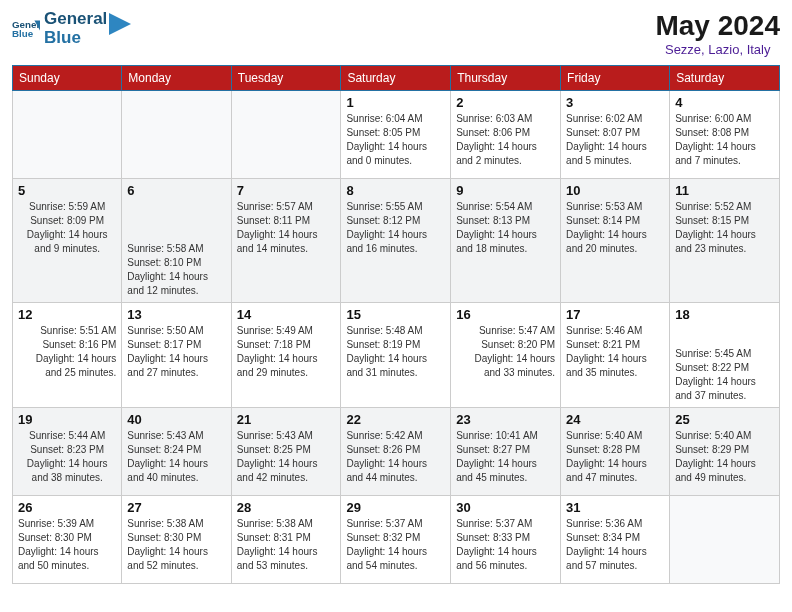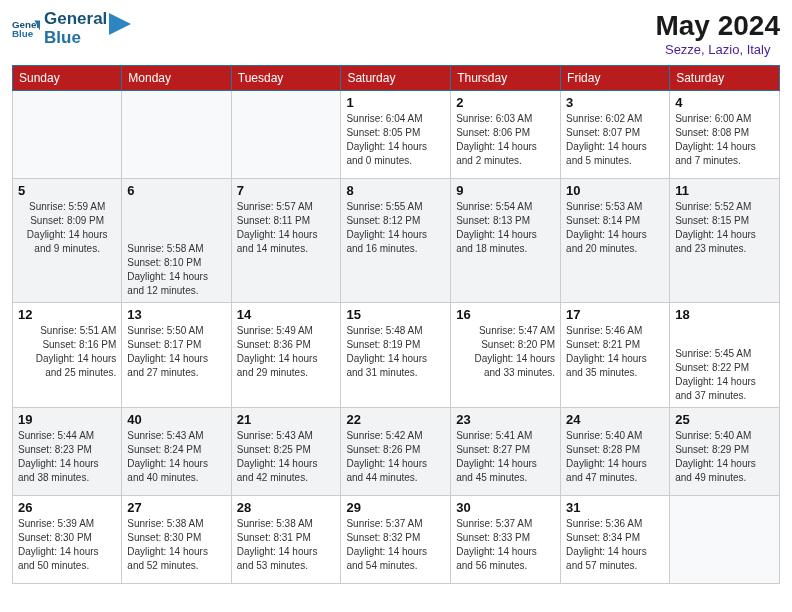--- a/index.html
+++ b/index.html
@@ -215,21 +215,21 @@
           <td>
             <div class="day-number">13</div>
             <div class="day-info" style="white-space: pre-line;">Sunrise: 5:50 AM
 Sunset: 8:17 PM
 Daylight: 14 hours
 and 27 minutes.</div>
           </td>
           <td>
             <div class="day-number">14</div>
             <div class="day-info" style="white-space: pre-line;">Sunrise: 5:49 AM
-Sunset: 8:36 PM
+Sunset: 7:18 PM
 Daylight: 14 hours
 and 29 minutes.</div>
           </td>
           <td>
             <div class="day-number">15</div>
             <div class="day-info" style="white-space: pre-line;">Sunrise: 5:48 AM
 Sunset: 8:19 PM
 Daylight: 14 hours
 and 31 minutes.</div>
           </td>
@@ -251,21 +251,21 @@
             <div class="day-number">18</div>
             <div class="day-info" style="white-space: pre-line; margin-top: 25px;">Sunrise: 5:45 AM
 Sunset: 8:22 PM
 Daylight: 14 hours
 and 37 minutes.</div>
           </td>
         </tr>
         <tr>
           <td>
             <div class="day-number">19</div>
-            <div class="day-info" style="white-space: pre-line;">Sunrise: 5:44 AM
+            <div class="day-info" style="white-space: pre-line; text-align: center;">Sunrise: 5:44 AM
 Sunset: 8:23 PM
 Daylight: 14 hours
 and 38 minutes.</div>
           </td>
           <td>
             <div class="day-number">40</div>
             <div class="day-info" style="white-space: pre-line;">Sunrise: 5:43 AM
 Sunset: 8:24 PM
 Daylight: 14 hours
 and 40 minutes.</div>
@@ -279,21 +279,21 @@
           </td>
           <td>
             <div class="day-number">22</div>
             <div class="day-info" style="white-space: pre-line;">Sunrise: 5:42 AM
 Sunset: 8:26 PM
 Daylight: 14 hours
 and 44 minutes.</div>
           </td>
           <td>
             <div class="day-number">23</div>
-            <div class="day-info" style="white-space: pre-line;">Sunrise: 5:41 AM
+            <div class="day-info" style="white-space: pre-line;">Sunrise: 10:41 AM
 Sunset: 8:27 PM
 Daylight: 14 hours
 and 45 minutes.</div>
           </td>
           <td>
             <div class="day-number">24</div>
             <div class="day-info" style="white-space: pre-line;">Sunrise: 5:40 AM
 Sunset: 8:28 PM
 Daylight: 14 hours
 and 47 minutes.</div>

